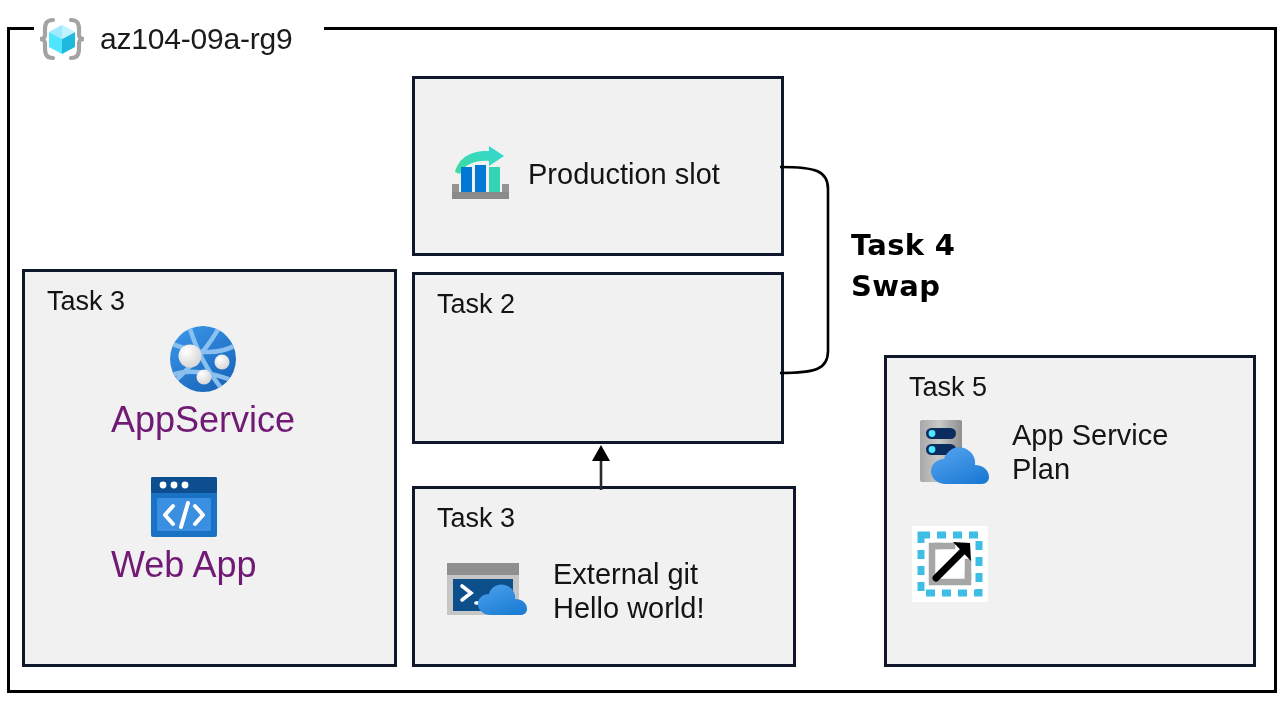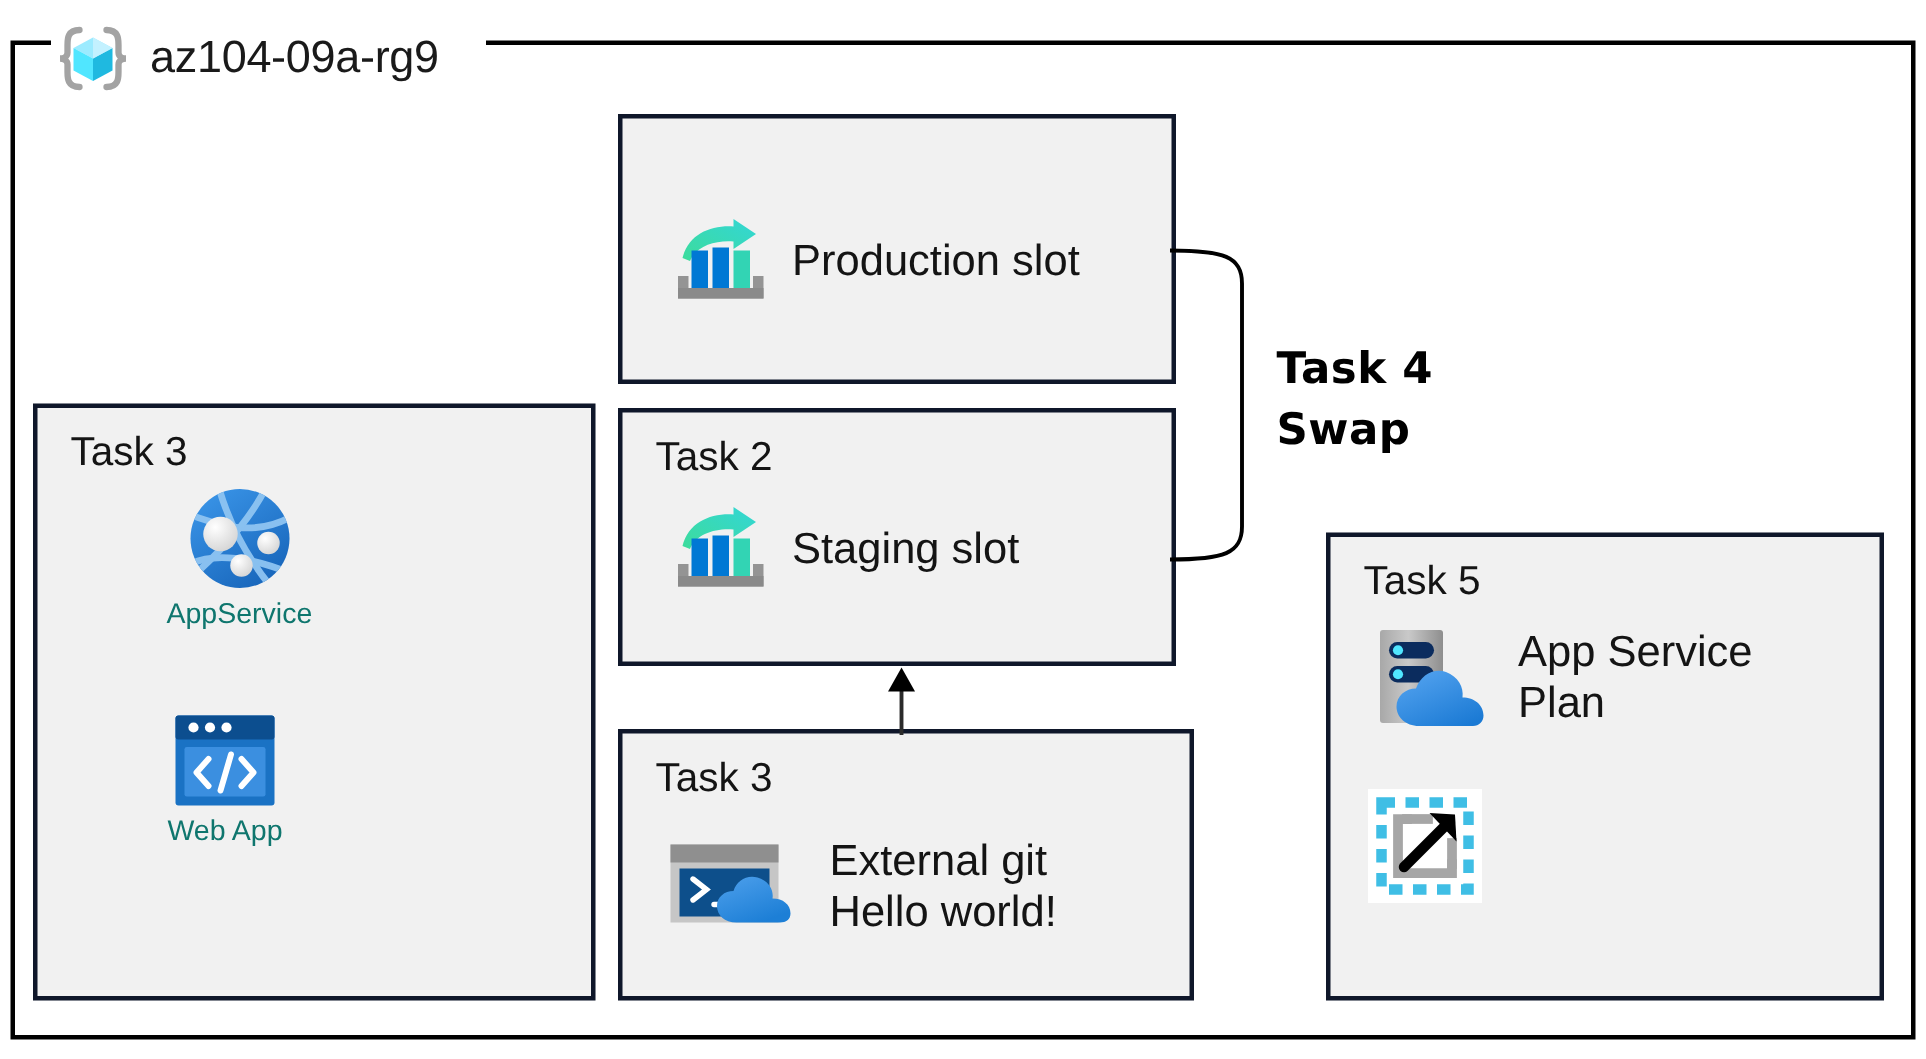--- a/index.html
+++ b/index.html
@@ -91,23 +91,23 @@
     white-space: pre-line;
   }
   .stack {
     position: absolute;
     display: flex;
     flex-direction: column;
     align-items: center;
     gap: 2px;
   }
   .stack-label {
-    font-size: 19px;
+    font-size: 36px;
     line-height: 1.1;
-    color: #0f766e;
+    color: #701a75;
     white-space: nowrap;
   }
 
   #row-prod    { left: 33px;  top: 66px; }
   #row-staging { left: 33px;  top: 62px; }
   #row-git     { left: 28px;  top: 68px; align-items: center; }
   #row-plan    { left: 25px;  top: 56px; }
   #row-auto    { left: 25px;  top: 168px; }
   #stack-appsvc { left: 86px; top: 48px; }
   #stack-webapp { left: 86px; top: 201px; }
@@ -243,39 +243,20 @@
           <path d="M43 30 L36 54"></path>
         </g>
       </svg>
     </span>
     <span class="stack-label">Web App</span>
   </div>
 </div>
 
 <div class="box" id="box-task2">
   <div class="box-title">Task 2</div>
-  <div class="row" id="row-staging">
-    <span>
-      <svg class="icon" width="62" height="58" viewBox="0 0 62 58">
-        <defs>
-          <linearGradient id="arrGrad2" x1="0" y1="1" x2="1" y2="0">
-            <stop offset="0" stop-color="#3ddc9b"></stop>
-            <stop offset="1" stop-color="#33d6d6"></stop>
-          </linearGradient>
-        </defs>
-        <path d="M7 27 C11 11 26 5 41 6 L41 1 L56 11 L41 21 L41 16 C29 15 16 19 12 29 Z" fill="url(#arrGrad2)"></path>
-        <rect x="13" y="22" width="11" height="25" fill="#0078d4"></rect>
-        <rect x="27" y="20" width="11" height="27" fill="#0078d4"></rect>
-        <rect x="41" y="22" width="11" height="25" fill="#32d4b4"></rect>
-        <path d="M4 39 L11 39 L11 47 L54 47 L54 39 L61 39 L61 54 L4 54 Z" fill="#949494"></path>
-        <rect x="4" y="47" width="57" height="7" fill="#8a8a8a"></rect>
-      </svg>
-    </span>
-    <span class="row-label">Staging slot</span>
-  </div>
 </div>
 
 <div class="box" id="box-task3">
   <div class="box-title">Task 3</div>
   <div class="row" id="row-git">
     <span>
       <svg class="icon" width="92" height="66" viewBox="0 0 92 66">
         <defs>
           <linearGradient id="cldGrad" x1="0" y1="0" x2="0.6" y2="1">
             <stop offset="0" stop-color="#4ea0ec"></stop>

